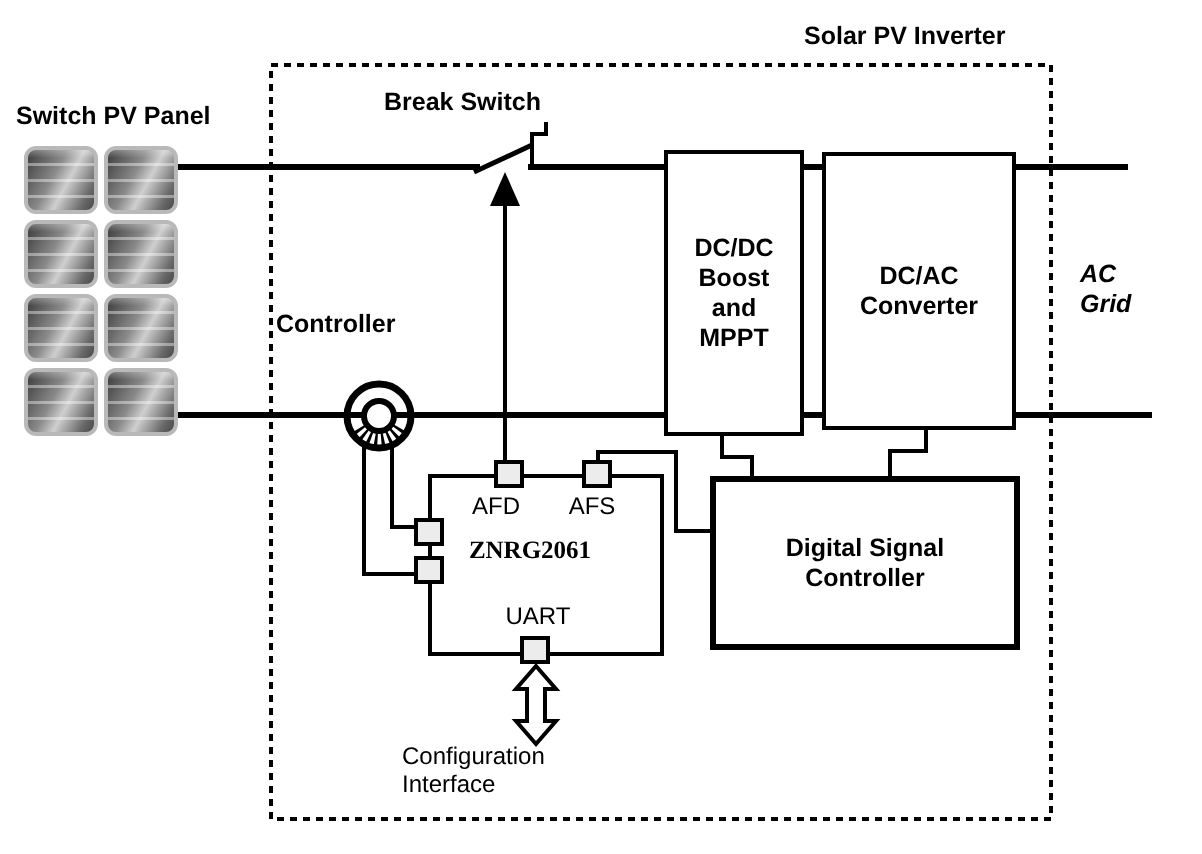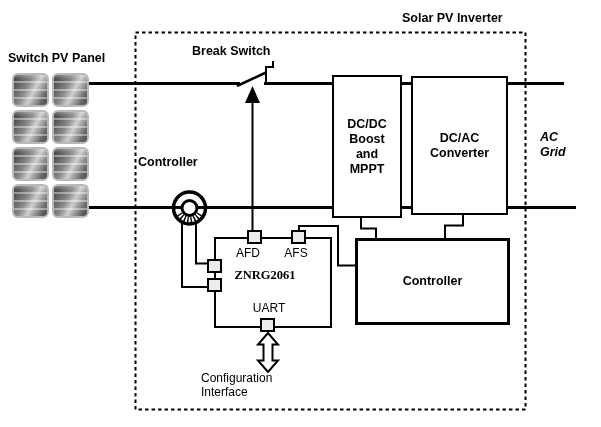--- a/index.html
+++ b/index.html
@@ -89,20 +89,21 @@
     <span>DC/DC</span>
     <span>Boost</span>
     <span>and</span>
     <span>MPPT</span>
   </div>
   <div class="block" style="left:411px;top:76px;width:97px;height:139px;align-items:center;">
     <span>DC/AC</span>
     <span>Converter</span>
   </div>
   <div class="block" style="left:355px;top:238px;width:155px;height:87px;border-width:3px;">
+    <span>Digital Signal</span>
     <span>Controller</span>
   </div>
 
   <div class="chip" style="left:214px;top:237px;width:118px;height:91px;"></div>
   <div class="pinlbl" style="left:228px;top:246px;width:40px;">AFD</div>
   <div class="pinlbl" style="left:276px;top:246px;width:40px;">AFS</div>
   <div class="chipname" style="left:215px;top:268px;width:100px;">ZNRG2061</div>
   <div class="pinlbl" style="left:245px;top:301px;width:48px;">UART</div>
 
   <div class="pin" style="left:247px;top:230px;"></div>

